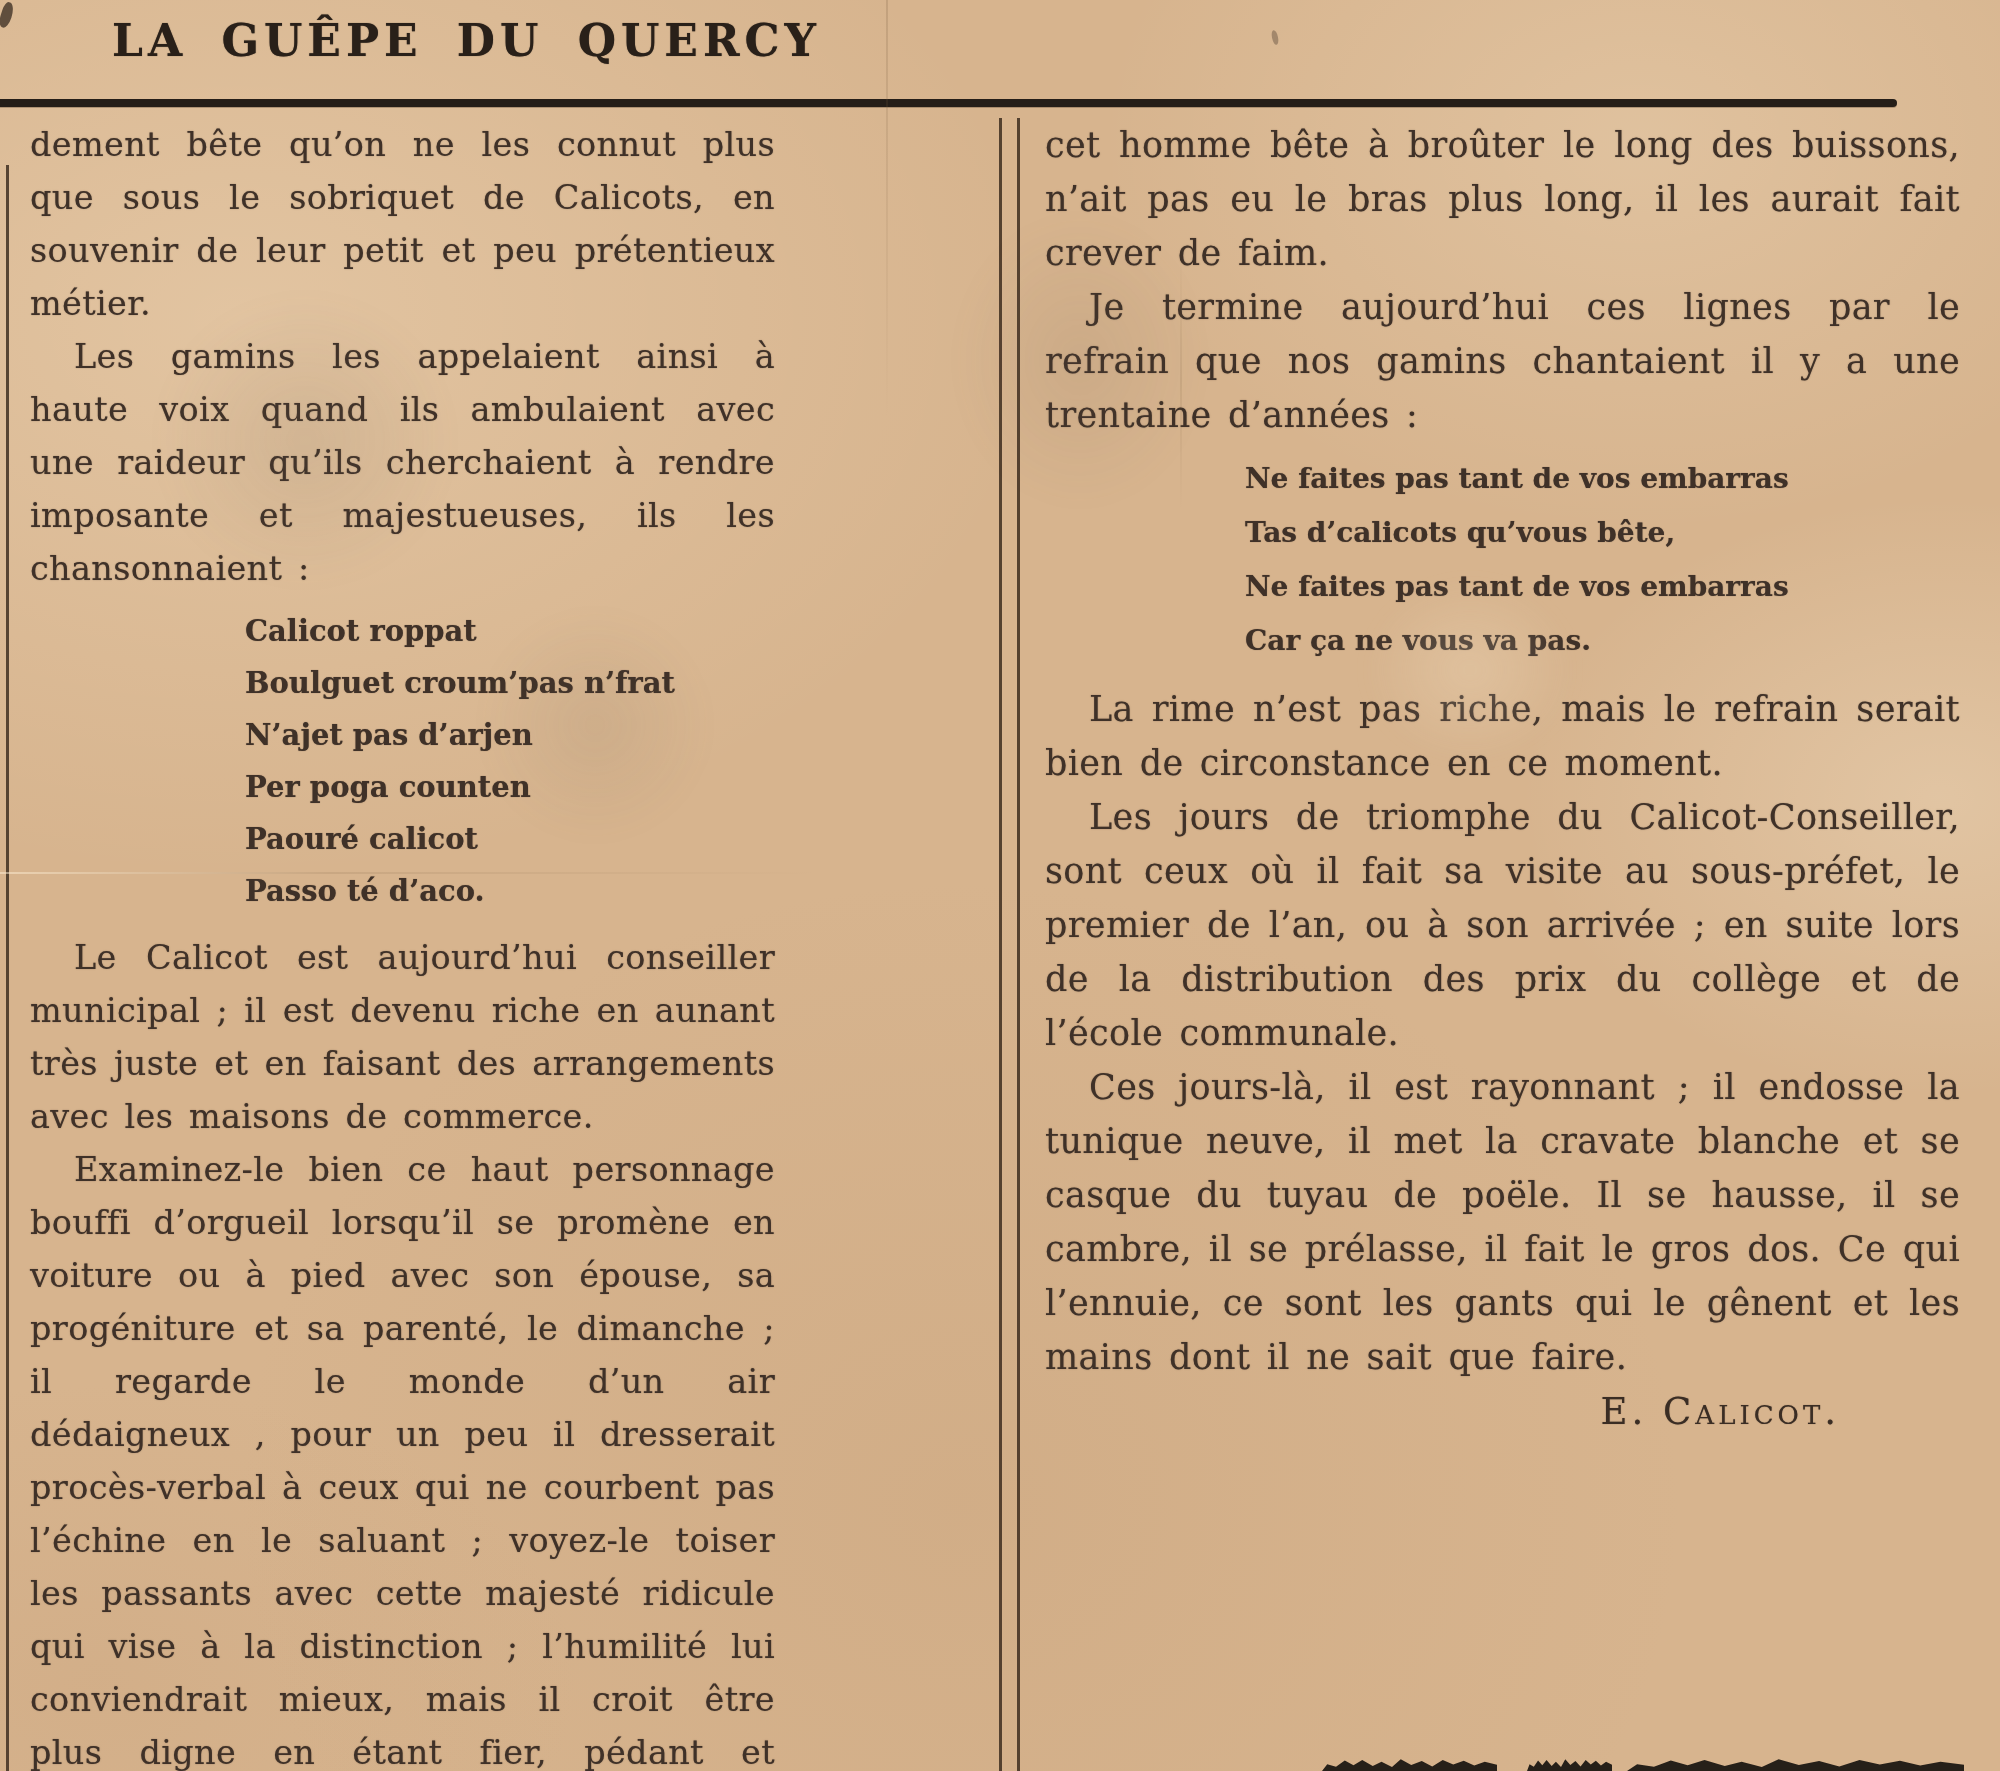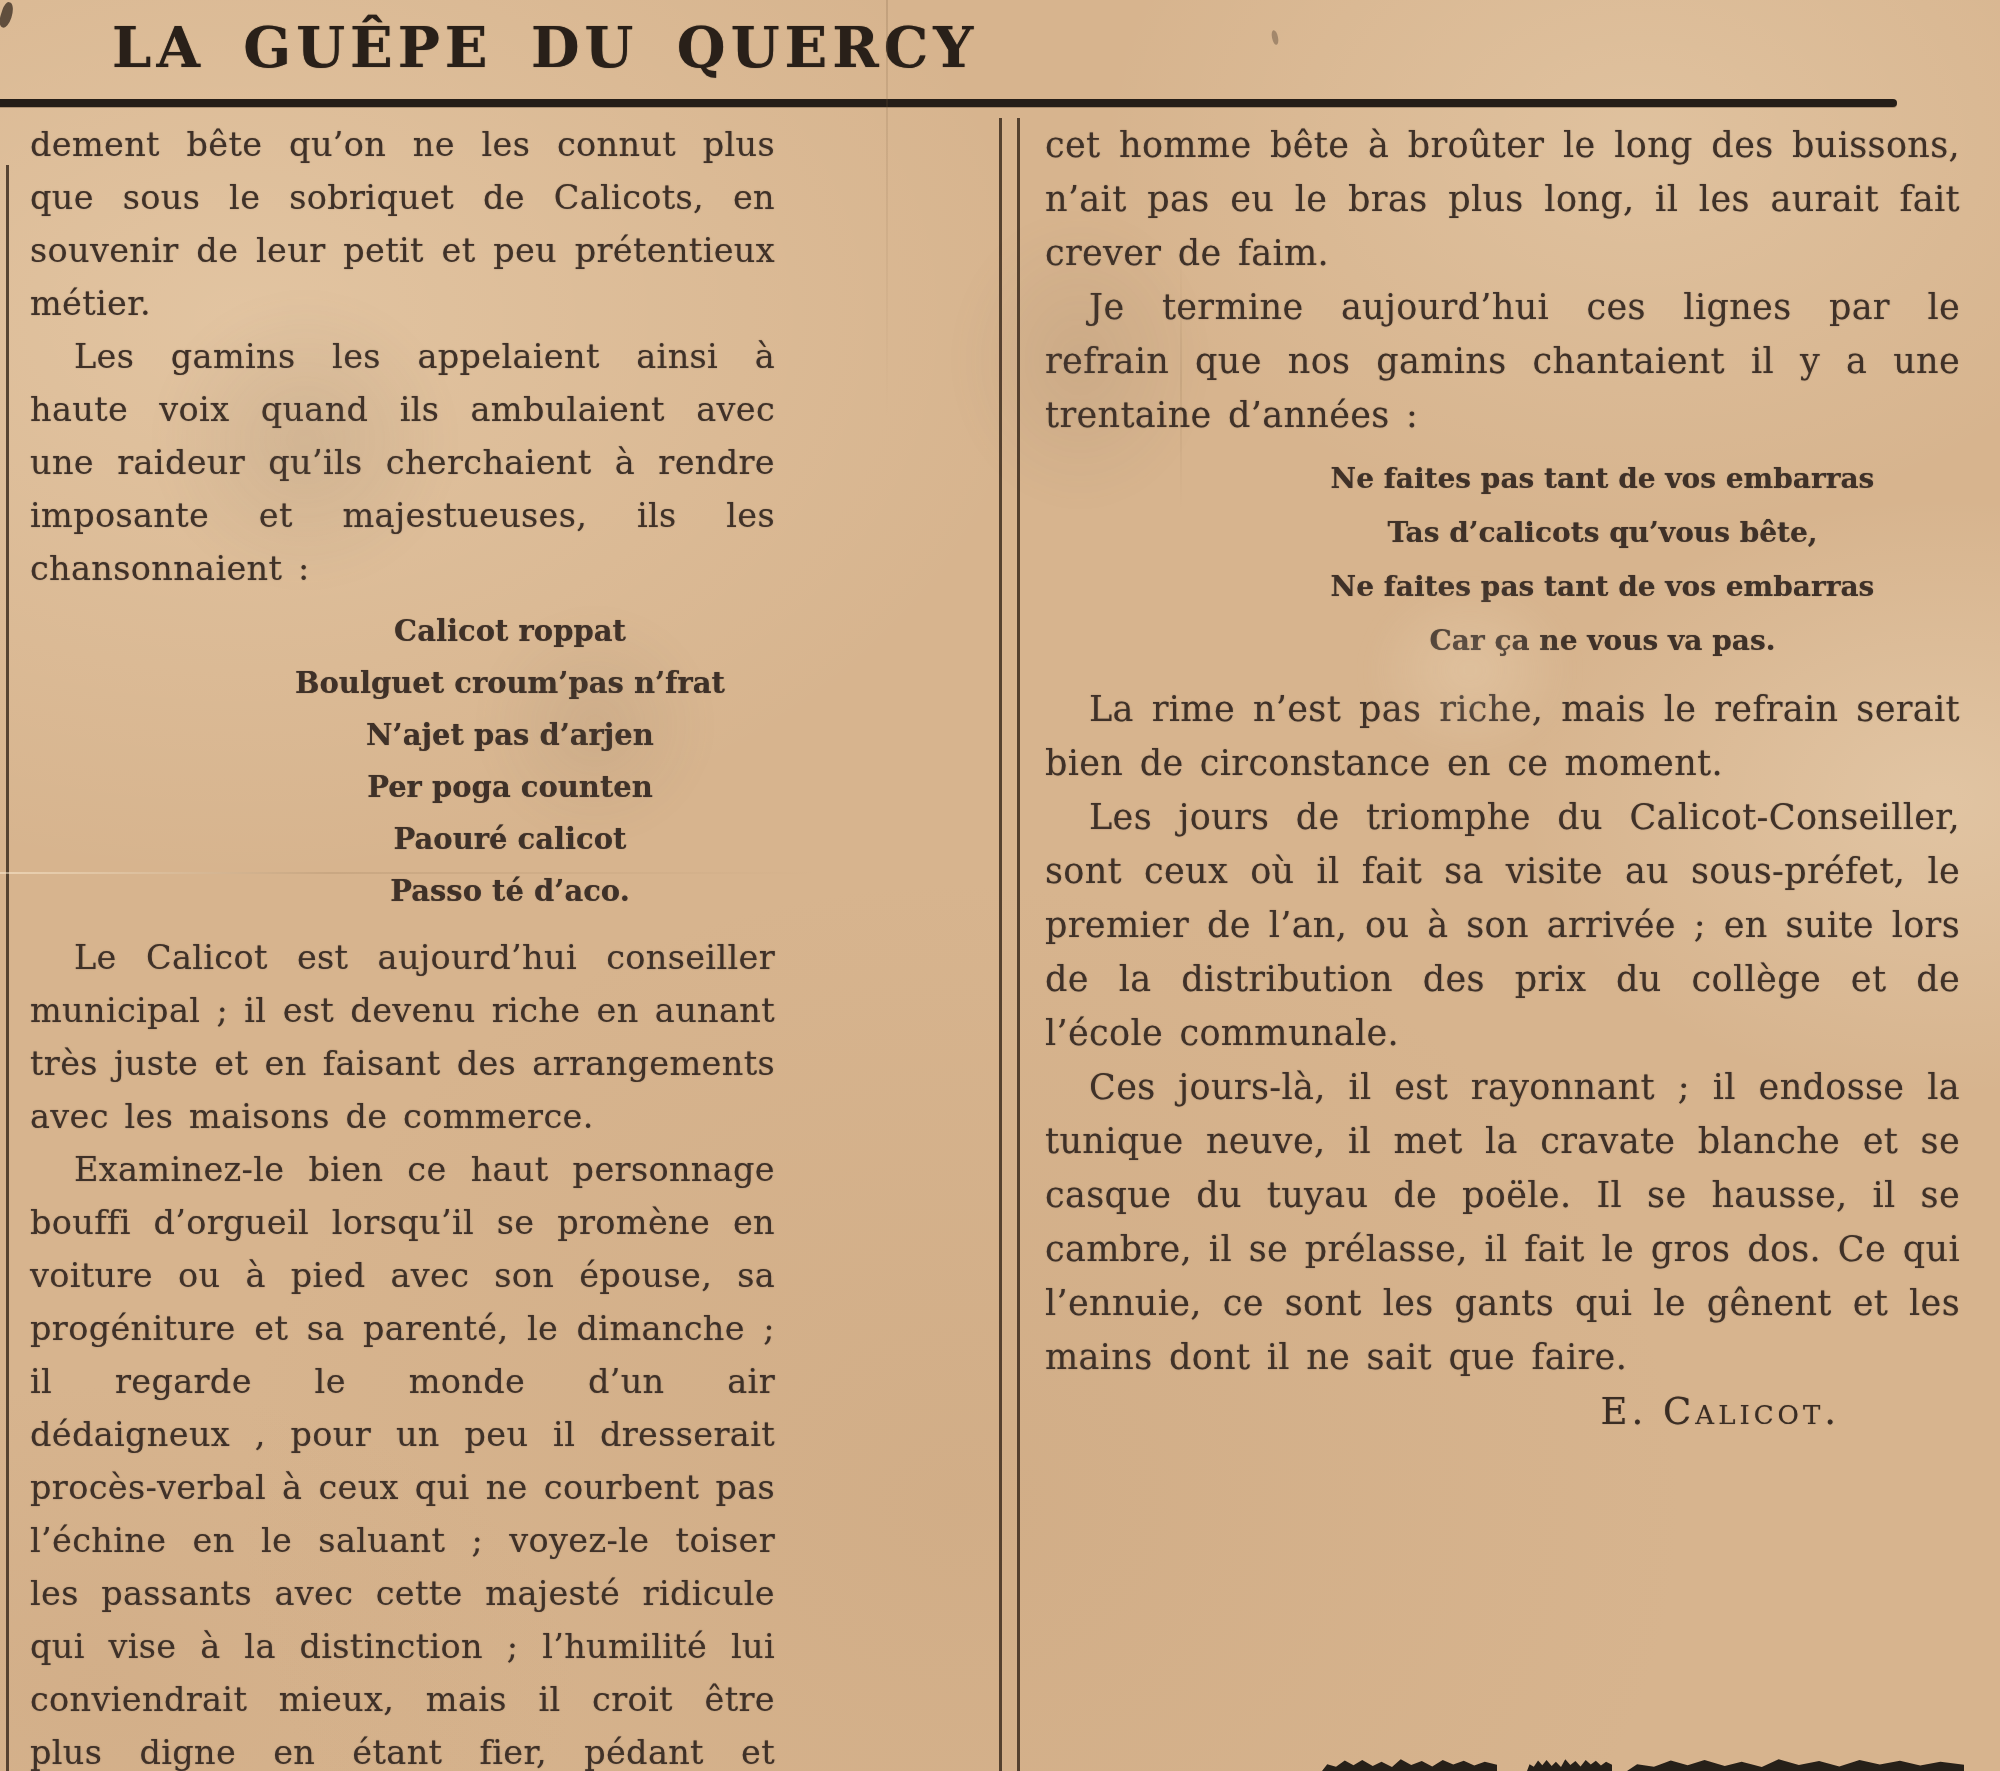--- a/index.html
+++ b/index.html
@@ -13,21 +13,21 @@
       radial-gradient(1300px 900px at 12% 18%, rgba(255,238,210,0.28), transparent 62%),
       radial-gradient(900px 650px at 82% 8%,  rgba(255,242,216,0.22), transparent 60%),
       radial-gradient(1100px 950px at 48% 85%, rgba(186,146,106,0.20), transparent 66%),
       radial-gradient(700px 500px at 97% 45%, rgba(255,244,222,0.26), transparent 60%),
       radial-gradient(800px 500px at 5% 95%,  rgba(190,150,112,0.18), transparent 60%);
     color:#3f3128;
   }
   
   .masthead{
     position:absolute;left:112px;top:17px;
-    font-size:56px;font-weight:bold;line-height:1.1;
+    font-size:44px;font-weight:bold;line-height:1.1;
     letter-spacing:5px;word-spacing:14px;
     color:#292019;
     text-shadow:0 0 1px rgba(41,32,25,.65);
     white-space:nowrap;
   }
   .top-rule{
     position:absolute;left:0;top:99px;width:1897px;height:8px;
     background:#251e18;border-radius:0 5px 5px 0;
     box-shadow:0 1px 0 rgba(90,70,50,.35);
   }
@@ -48,21 +48,21 @@
   p.body{
     margin:0;
     text-align:justify;
     word-spacing:0.14em;
     letter-spacing:0.01em;
     text-shadow:0 0 1.2px rgba(63,49,40,.55);
   }
   .col-left p.body{font-size:33.5px;line-height:53px;}
   .col-right p.body{font-size:35px;line-height:54px;}
   p.ind{text-indent:44px;}
-  .verse{margin:10px 0 14px 0;text-align:center;}
+  .verse{margin:10px 0 14px 0;}
   .col-left .verse{padding-left:215px;}
   .col-right .verse{padding-left:200px;}
   .verse .vline{
     font-weight:bold;
     text-shadow:0 0 1px rgba(60,46,36,.6);
   }
   .col-left .verse .vline{font-size:29px;line-height:52px;}
   .col-right .verse .vline{font-size:28px;line-height:54px;}
   .signature{
     margin-top:6px;

